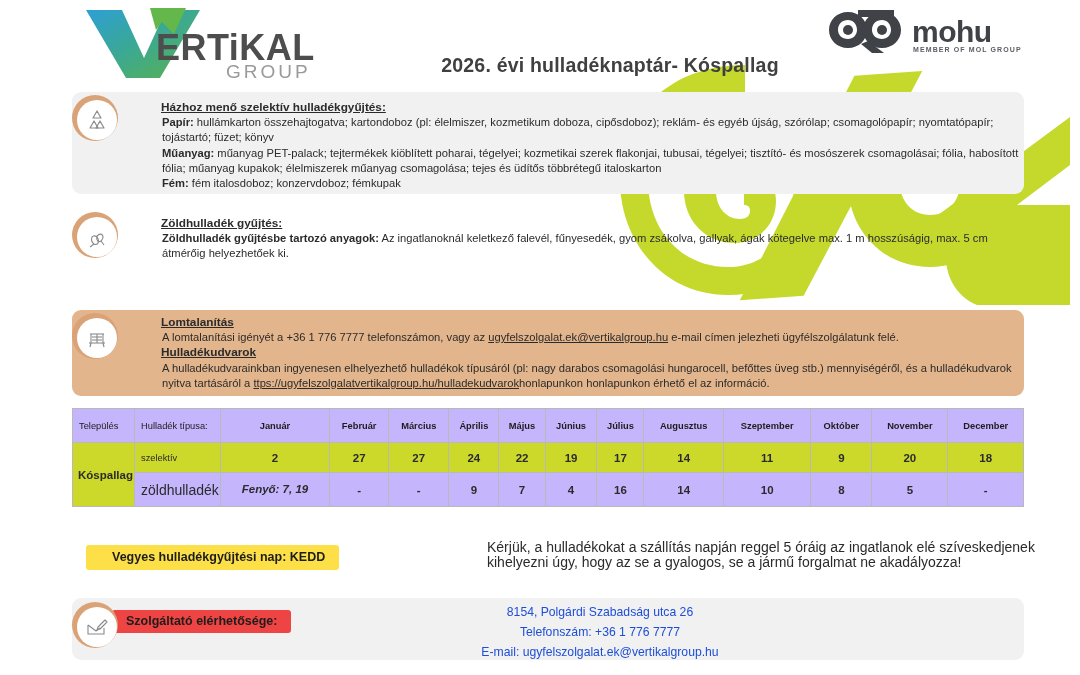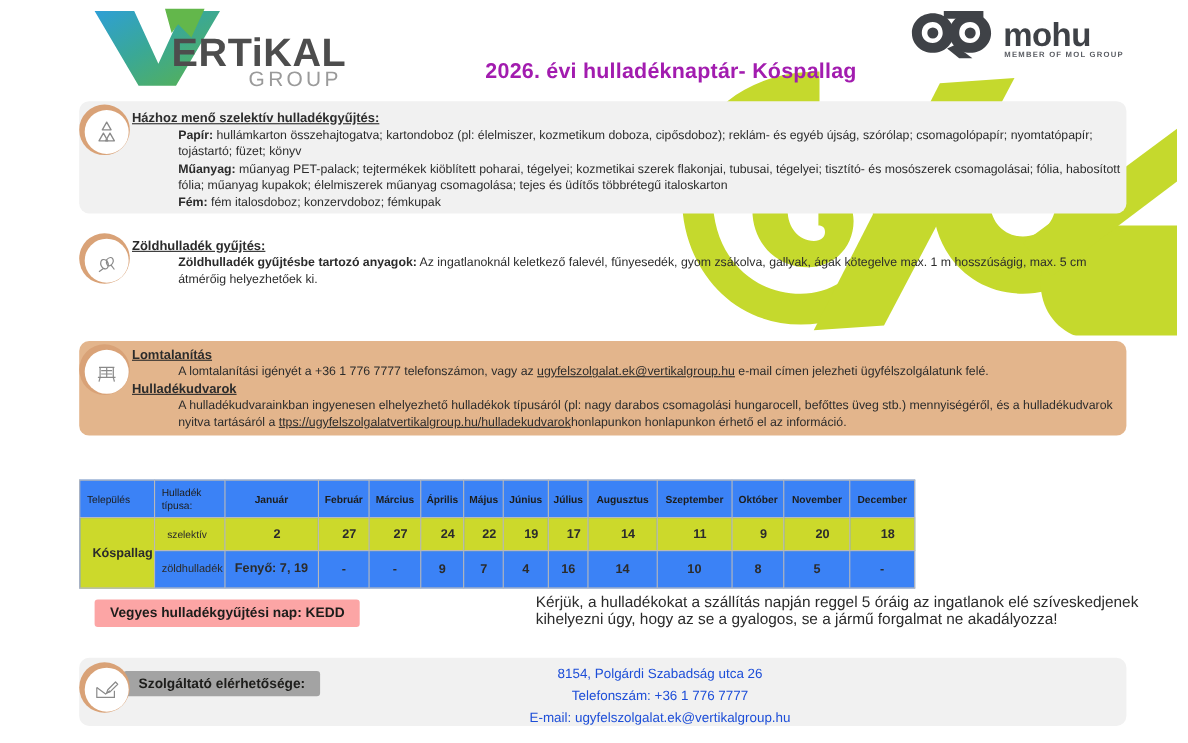--- a/index.html
+++ b/index.html
@@ -19,21 +19,21 @@
     opacity: 1; pointer-events: none;
     z-index: 0;
   }
 
   
   #vertikal-logo { position: absolute; left: 78px; top: 4px; width: 250px; height: 80px; z-index: 3; }
   #mohu-logo { position: absolute; left: 828px; top: 8px; width: 200px; height: 46px; z-index: 3; }
   #doc-title {
     position: absolute; left: 330px; top: 54px; width: 560px;
     text-align: center; font-size: 19.5px; font-weight: bold; letter-spacing: .2px;
-    color: #a21caf; z-index: 3;
+    color: #404040; z-index: 3;
   }
   .panel {
     position: absolute; left: 72px;
     border-radius: 9px;
   }
   .panel.grey { background: #f1f1f1; }
   .panel.tan  { background: #e3b58c; }
 
   .badge-wrap { position: absolute; z-index: 4; }
   .badge-arc {
@@ -42,67 +42,67 @@
     background: #d9a277;
   }
   .badge-circle {
     position: absolute; left: 5px; top: 5px; width: 40px; height: 40px;
     border-radius: 50%; background: #ffffff;
     display: flex; align-items: center; justify-content: center;
   }
   .badge-circle svg { display: block; }
 
   .body-text { position: absolute; z-index: 3; font-size: 11.2px; line-height: 15.2px; color: #2b2b2b; }
-  .hdr-under { font-weight: bold; text-decoration: underline; font-size: 11.8px; }
+  .hdr-under { font-weight: bold; text-decoration: underline; font-size: 11.8px; margin-left: 41px; }
   .ind { padding-left: 42px; display: block; }
   .ind0 { padding-left: 0; display: block; }
   b.lbl { font-weight: bold; }
   .lnk { text-decoration: underline; color: #2b2b2b; }
 
   
   #cal-table {
-    position: absolute; left: 72px; top: 436px;
-    width: 760px;
+    position: absolute; left: 72px; top: 408px;
+    width: 952px;
     border-collapse: collapse;
-    font-size: 9.3px; z-index: 3; background: #3b82f6;
+    font-size: 9.3px; z-index: 3; background: #c4b5fd;
   }
   #cal-table th, #cal-table td {
     border: 1px solid #b9b9b9;
     text-align: center; vertical-align: middle;
     padding: 2px 1px;
   }
   #cal-table thead th { font-weight: bold; height: 34px; color: #1d1d1b; }
   #cal-table th.col-town, #cal-table th.col-type { text-align: left; padding-left: 6px; font-weight: normal; line-height: 12px; }
   #cal-table td.town { width: 62px; font-size: 9px; text-align: right; }
   #cal-table td.type { width: 62px; text-align: left; padding-left: 6px; font-size: 9.3px; }
-  #cal-table tr.row-sel td { background: #ccd92b; font-weight: bold; font-size: 11.5px; height: 30px; padding-left: 11px; }
+  #cal-table tr.row-sel td { background: #ccd92b; font-weight: bold; font-size: 11.5px; height: 30px; }
   #cal-table tr.row-sel td.type { font-weight: normal; font-size: 9.3px; }
   #cal-table tr.row-green td { height: 34px; font-weight: bold; font-size: 11.5px; }
-  #cal-table tr.row-green td.type { font-weight: normal; font-size: 10px; }
-  #cal-table td.fenyo { font-weight: bold; font-size: 11.5px; line-height: 13px; }
+  #cal-table tr.row-green td.type { font-weight: normal; font-size: 14px; }
+  #cal-table td.fenyo { font-weight: bold; font-size: 11.5px; line-height: 13px; font-style: italic; }
 
   
   #mixed-day {
     position: absolute; left: 86px; top: 545px;
-    background: #fca5a5; color: #1d1d1b;
+    background: #fde047; color: #1d1d1b;
     font-weight: bold; font-size: 12.5px;
-    padding: 5px 14px 6px 14px; border-radius: 3px;
+    padding: 5px 14px 6px 26px; border-radius: 3px;
     z-index: 3;
   }
   #mixed-note {
     position: absolute; left: 487px; top: 540px; width: 560px;
     font-size: 14px; line-height: 15px; z-index: 3;
   }
 
   
   #footer-panel { position: absolute; left: 72px; top: 598px; width: 952px; height: 62px; background: #f1f1f1; border-radius: 9px; z-index: 1; }
   #contact-badge-wrap { left: 72px; top: 602px; }
   #contact-label {
     position: absolute; left: 112px; top: 610px;
-    background: #a3a3a3; color: #1d1d1b;
+    background: #ef4444; color: #1d1d1b;
     font-weight: bold; font-size: 12.5px;
     padding: 4px 14px 5px 14px; border-radius: 3px; z-index: 3;
   }
   #contact-lines {
     position: absolute; left: 340px; top: 602px; width: 520px;
     text-align: center; font-size: 12.2px; line-height: 20px; z-index: 3; color: #1d4ed8;
   }
 </style>
 </head>
 <body>

